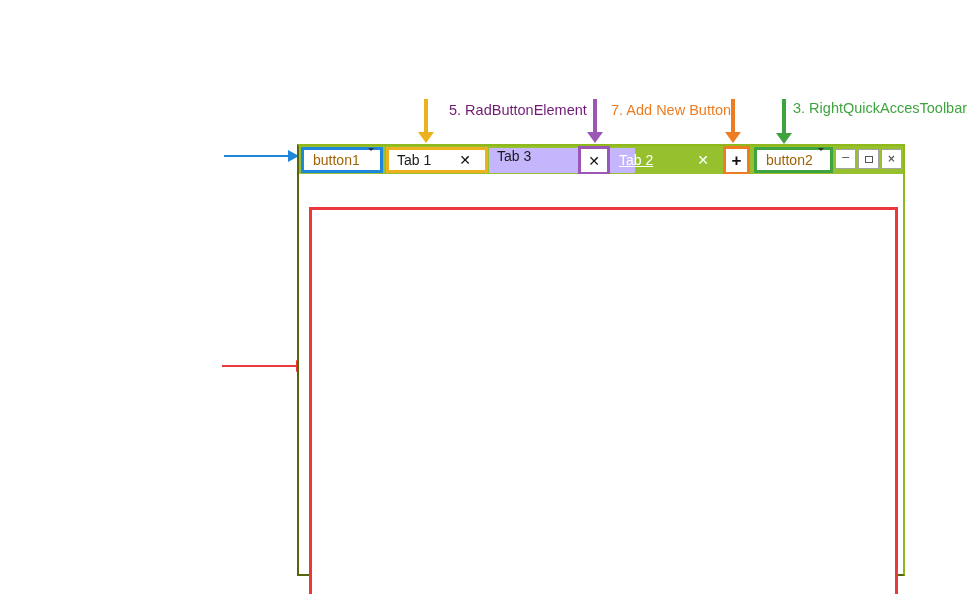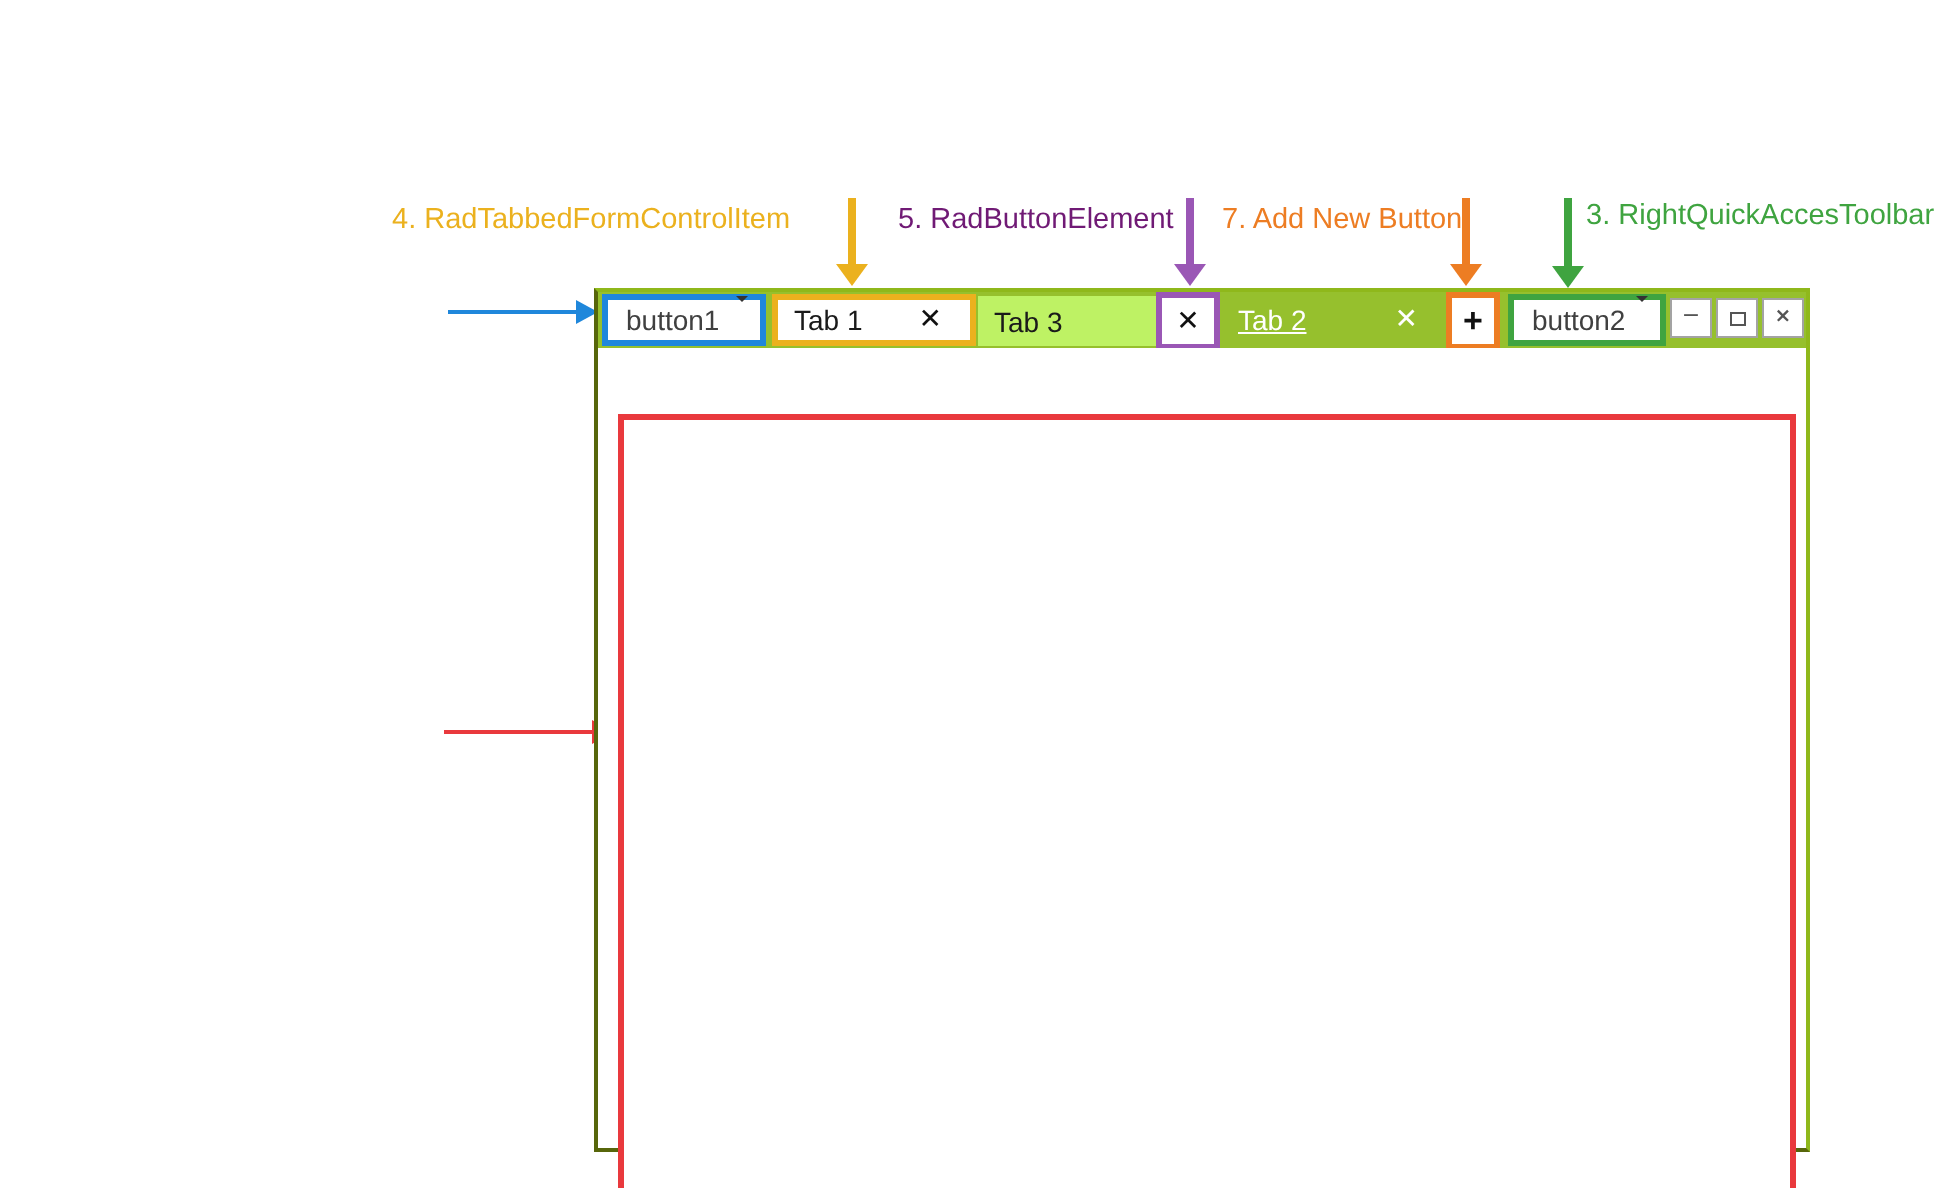--- a/index.html
+++ b/index.html
@@ -14,33 +14,33 @@
   .tabstrip{position:absolute;left:0;top:0;right:0;height:28px;background:#96c02d;}
   .contentarea{position:absolute;left:0;top:28px;right:0;bottom:0;background:#fff;}
 
   .hl-box{position:absolute;box-sizing:border-box;background:#fff;display:flex;align-items:center;}
   .box-blue  {left:2px;  top:1px; width:82px; height:26px;border:3px solid #1f87db;}
   .box-amber {left:87px; top:1px; width:102px;height:26px;border:3px solid #ebb11e;}
   .box-purple{left:279px;top:0;   width:32px; height:29px;border:3px solid #9a57b5;justify-content:center;}
   .box-orange{left:424px;top:0;   width:27px; height:29px;border:3px solid #ed7d23;justify-content:center;}
   .box-green {left:455px;top:1px; width:79px; height:26px;border:3px solid #3fa440;}
 
-  .tab-plain{position:absolute;left:190px;top:2px;width:121px;height:25px;background:#bef264;
-             display:flex;align-items:center;}
+  .tab-plain{position:absolute;left:190px;top:2px;width:146px;height:25px;background:#c4b5fd;
+             display:flex;}
   .tab-selected{position:absolute;left:312px;top:0;width:112px;height:28px;display:flex;align-items:center;}
 
   .tab-label{font-size:14px;color:#1a1a1a;padding-left:8px;white-space:nowrap;}
   .tab-selected .tab-label{color:#fff;text-decoration:underline;}
   .close-x{position:absolute;right:14px;font-size:14px;font-weight:700;color:#111;
            font-family:"DejaVu Sans","Liberation Sans",sans-serif;line-height:1;}
   .tab-selected .close-x{color:#fff;}
   .box-purple .close-x{position:static;right:auto;}
   .plus-glyph{font-size:17px;font-weight:700;color:#111;line-height:1;margin-top:-1px;}
 
-  .qab-label{font-size:14px;color:#404040;padding-left:9px;white-space:nowrap;flex:1;}
+  .qab-label{font-size:14px;color:#a16207;padding-left:9px;white-space:nowrap;flex:1;}
   .dd-icon{display:inline-block;margin-right:6px;}
   .dd-icon .dd-bar{width:7px;height:1.5px;background:#333;margin-bottom:2px;}
   .dd-icon .dd-tri{width:0;height:0;border-left:3.5px solid transparent;
                    border-right:3.5px solid transparent;border-top:3.5px solid #333;}
 
   .winbtns{position:absolute;left:536px;top:3px;display:flex;gap:2px;}
   .winbtn{width:21px;height:20px;box-sizing:border-box;border:1px solid #a3a3a3;background:#fff;
           display:flex;align-items:center;justify-content:center;color:#555;
           font-family:"DejaVu Sans","Liberation Sans",sans-serif;}
   .winbtn .glyph-min{font-size:11px;line-height:1;margin-top:-3px;}
@@ -64,21 +64,20 @@
                 border-bottom:6px solid transparent;}
   .v-arrow-line{position:absolute;width:4px;}
   .v-arrow-head{position:absolute;width:0;height:0;border-left:8px solid transparent;
                 border-right:8px solid transparent;}
 </style>
 </head>
 <body>
 
 <div class="canvas">
 
-  <div class="callout c-amber" style="left:196px;top:102px;">4. RadTabbedFormControlItem</div>
   <div class="v-arrow-line" style="left:424px;top:99px;height:33px;background:#ebb11e;"></div>
   <div class="v-arrow-head" style="left:418px;top:132px;border-top:11px solid #ebb11e;"></div>
 
   <div class="callout c-purple" style="left:449px;top:102px;">5. RadButtonElement</div>
   <div class="v-arrow-line" style="left:593px;top:99px;height:33px;background:#9a57b5;"></div>
   <div class="v-arrow-head" style="left:587px;top:132px;border-top:11px solid #9a57b5;"></div>
 
   <div class="callout c-orange" style="left:611px;top:102px;">7. Add New Button</div>
   <div class="v-arrow-line" style="left:731px;top:99px;height:33px;background:#ed7d23;"></div>
   <div class="v-arrow-head" style="left:725px;top:132px;border-top:11px solid #ed7d23;"></div>

